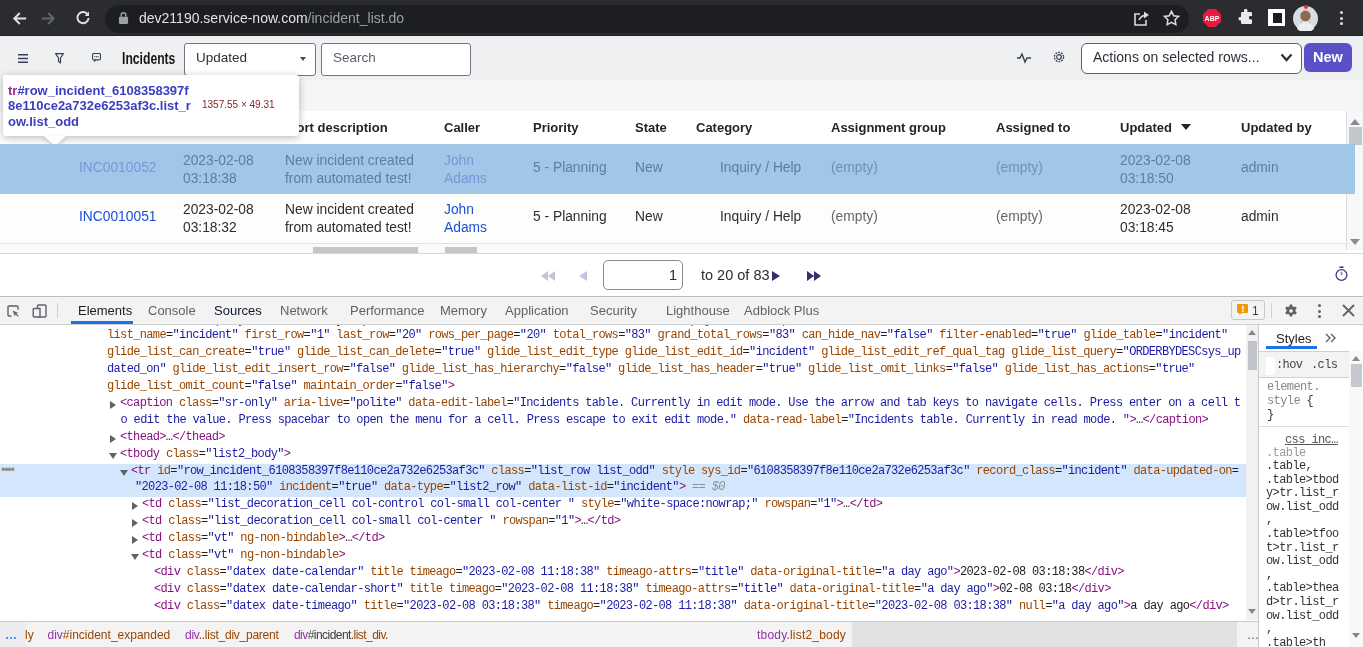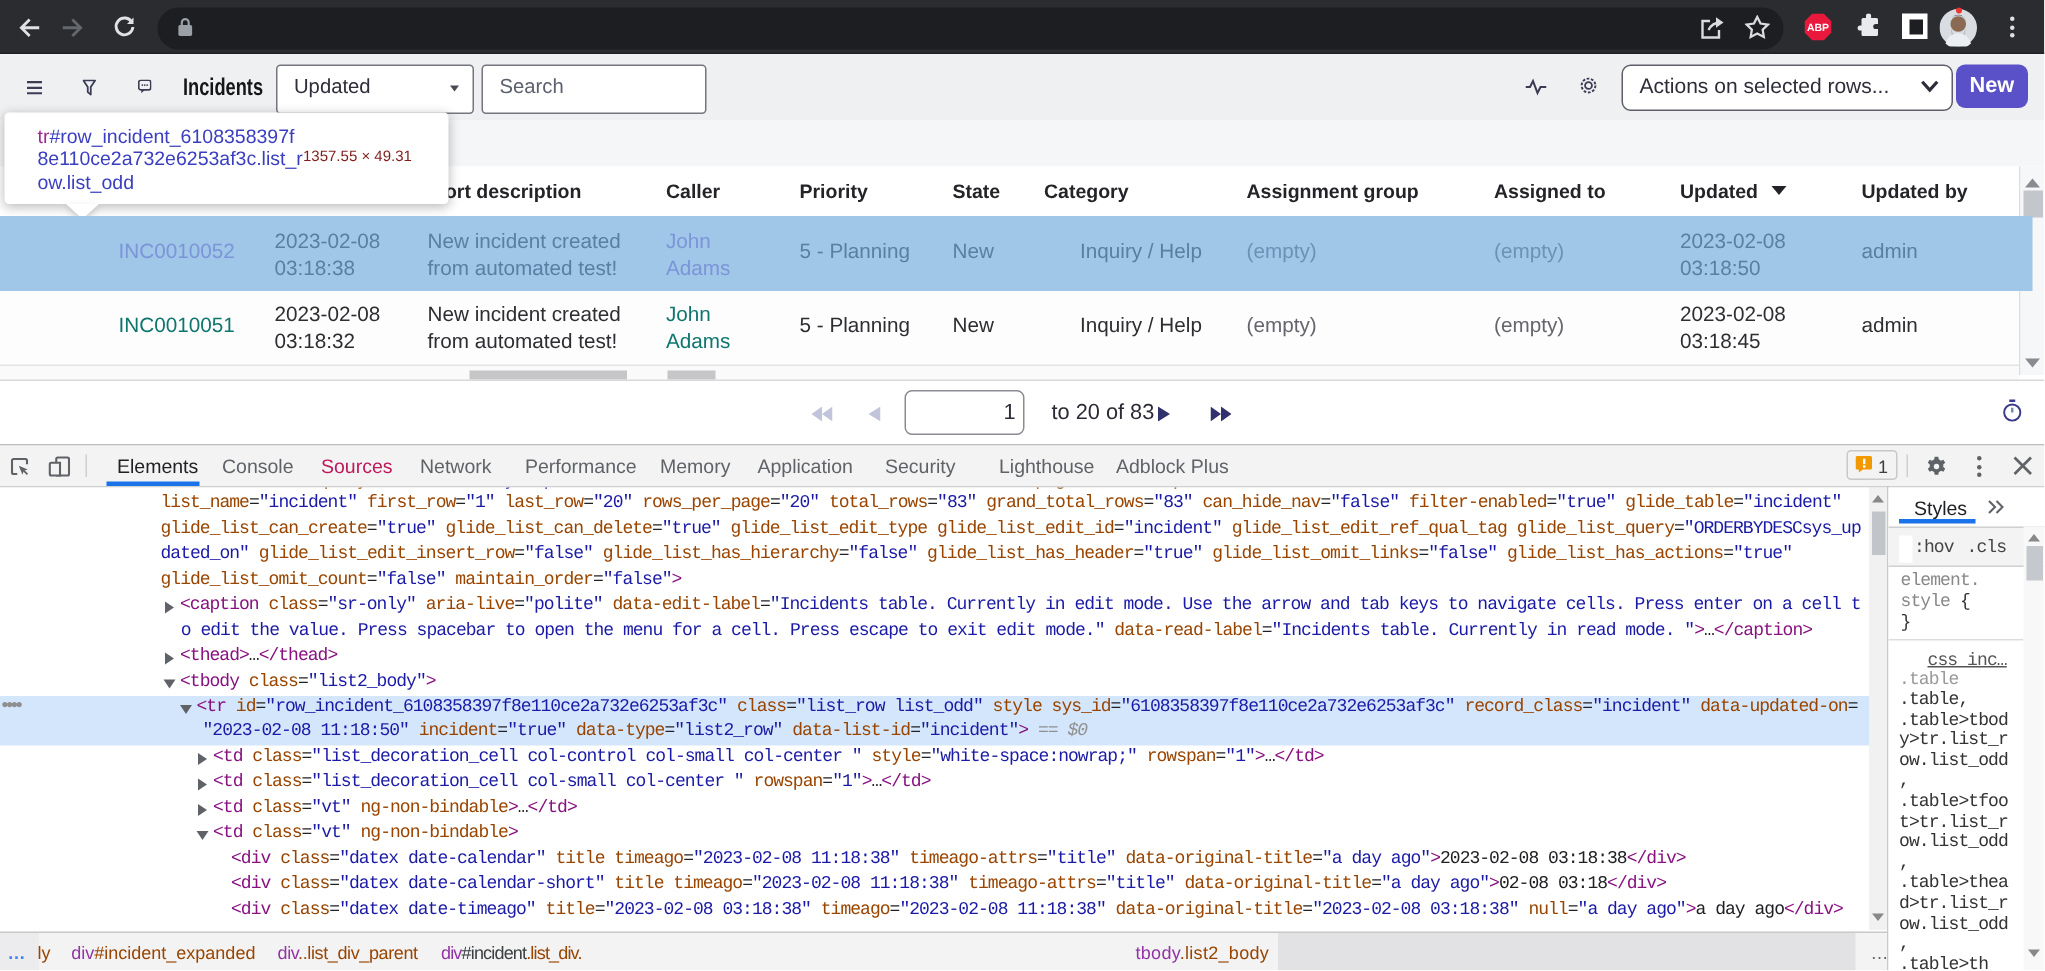--- a/index.html
+++ b/index.html
@@ -16,21 +16,21 @@
 .trid{position:absolute;width:0;height:0;border-top:6px solid #5f6368;border-left:4px solid transparent;border-right:4px solid transparent}
 
 .sm{font:12px "Liberation Mono",monospace;letter-spacing:-0.6px;white-space:pre}
 
 .bc{position:absolute;top:628px;height:15px;font:12px "Liberation Sans",sans-serif;white-space:pre}
 .bct{color:#9234a6}
 .bca{color:#994500}
 
 .cell{position:absolute;font-size:13.8px;color:#2e2e32;white-space:pre}
 .cell2{line-height:18.5px}
-.lnk{color:#0f766e}
+.lnk{color:#1d4ed8}
 .emp{color:#65656d}
 .hcell{position:absolute;font-size:13px;font-weight:bold;color:#242428;white-space:pre}
 
 .b-txt{color:#597fa1;z-index:6}
 .b-lnk{color:#7b95d8;z-index:6}
 .b-emp{color:#6c92b4;z-index:6}
 </style>
 </head>
 <body>
 <div id="root">
@@ -49,20 +49,21 @@
 
 <svg class="abs" style="left:75px;top:10px" width="16" height="16" viewBox="0 0 20 20">
       <path d="M16.2 6.2a7 7 0 1 0 .8 3.8" stroke="#dfe1e5" stroke-width="2.4" fill="none"></path>
       <path d="M17.5 2v5.4h-5.4z" fill="#dfe1e5"></path>
     </svg>
 
 <svg class="abs" style="left:118px;top:11px" width="11" height="14" viewBox="0 0 12 15">
       <rect x="1" y="6" width="10" height="8" rx="1.2" fill="#9aa0a6"></rect>
       <path d="M3.5 6V4.2a2.5 2.5 0 0 1 5 0V6" stroke="#9aa0a6" stroke-width="1.6" fill="none"></path>
     </svg>
+<div class="abs" style="left:139px;top:10px;font-size:14px;color:#dfe1e5;white-space:pre">dev21190.service-now.com<span style="color:#9aa0a6">/incident_list.do</span></div>
 
 <svg class="abs" style="left:1133px;top:11px" width="17" height="16" viewBox="0 0 17 16">
       <path d="M7 3H2v11h11V9" stroke="#dadce0" stroke-width="1.6" fill="none"></path>
       <path d="M6 9c2-4 5-5 8-5" stroke="#dadce0" stroke-width="1.6" fill="none"></path>
       <path d="M11 .5 16 4l-5 3.5z" fill="#dadce0"></path>
     </svg>
 
 <svg class="abs" style="left:1163px;top:10px" width="17" height="17" viewBox="0 0 17 17">
       <path d="M8.5 1.3l2.2 4.4 4.9.7-3.5 3.4.8 4.9-4.4-2.3-4.4 2.3.8-4.9L1.4 6.4l4.9-.7z" stroke="#dadce0" stroke-width="1.5" fill="none"></path>
     </svg>
@@ -227,21 +228,21 @@
     </svg>
 
 <svg class="abs" style="left:32px;top:304px" width="15" height="14" viewBox="0 0 15 14">
       <rect x="5.5" y="1" width="8.5" height="12" rx="1" stroke="#5f6368" stroke-width="1.4" fill="none"></rect>
       <path d="M8 4.5H2.2a1 1 0 0 0-1 1V12a1 1 0 0 0 1 1H8z" fill="#f3f3f3" stroke="#5f6368" stroke-width="1.4"></path>
     </svg>
 <div class="abs" style="left:57px;top:303px;width:1px;height:15px;background:#cfcfcf"></div>
 <div class="abs" style="left:78px;top:303px;font-size:13px;color:#202124">Elements</div>
 <div class="abs" style="left:71px;top:321px;width:62px;height:2.5px;background:#1a73e8"></div>
 <div class="abs" style="left:148px;top:303px;font-size:13px;color:#5f6368">Console</div>
-<div class="abs" style="left:214px;top:303px;font-size:13px;color:#be185d">Sources</div>
+<div class="abs" style="left:214px;top:303px;font-size:13px;color:#0f172a">Sources</div>
 <div class="abs" style="left:280px;top:303px;font-size:13px;color:#5f6368">Network</div>
 <div class="abs" style="left:350px;top:303px;font-size:13px;color:#5f6368">Performance</div>
 <div class="abs" style="left:440px;top:303px;font-size:13px;color:#5f6368">Memory</div>
 <div class="abs" style="left:505px;top:303px;font-size:13px;color:#5f6368">Application</div>
 <div class="abs" style="left:590px;top:303px;font-size:13px;color:#5f6368">Security</div>
 <div class="abs" style="left:666px;top:303px;font-size:13px;color:#5f6368">Lighthouse</div>
 <div class="abs" style="left:744px;top:303px;font-size:13px;color:#5f6368">Adblock Plus</div>
 
 <div class="abs" style="left:1231px;top:300px;width:34px;height:20px;border:1px solid #c8c8c8;border-radius:3px;box-sizing:border-box"></div>
 <svg class="abs" style="left:1237px;top:304px" width="11" height="11" viewBox="0 0 11 11">
@@ -345,18 +346,18 @@
 ,
 .table&gt;th</div>
 
 <div class="abs" style="left:1349px;top:351px;width:14px;height:296px;background:#f8f8f8"></div>
 <div class="abs trid" style="left:1351.5px;top:356px;border-top-width:0;border-bottom:5px solid #888;border-left-width:4px;border-right-width:4px"></div>
 <div class="abs" style="left:1350.5px;top:364px;width:11px;height:23px;background:#c5c8cc"></div>
 <div class="abs trid" style="left:1351.5px;top:633px;border-top:5px solid #888;border-left-width:4px;border-right-width:4px"></div>
 
 <div class="abs" style="left:2.5px;top:74.5px;width:296px;height:61px;background:#fff;border-radius:3px;box-shadow:0 2px 8px rgba(0,0,0,.28)"></div>
 <div class="abs" style="left:44px;top:135.5px;width:0;height:0;border-top:10px solid #fff;border-left:11px solid transparent;border-right:11px solid transparent;filter:drop-shadow(0 2px 2px rgba(0,0,0,.2))"></div>
-<div class="abs" style="left:25px;top:83px;font-size:13px;font-weight:normal;line-height:15.4px;color:#3b3ec0;white-space:pre"><span style="color:#9c2a8e">tr</span>#row_incident_6108358397f
+<div class="abs" style="left:8px;top:83px;font-size:13px;font-weight:bold;line-height:15.4px;color:#3b3ec0;white-space:pre"><span style="color:#9c2a8e">tr</span>#row_incident_6108358397f
 8e110ce2a732e6253af3c.list_r
 ow.list_odd</div>
 <div class="abs" style="left:202px;top:98.5px;font-size:10px;color:#7f1d1d">1357.55 × 49.31</div>
 
 </div>
 
 </body></html>

